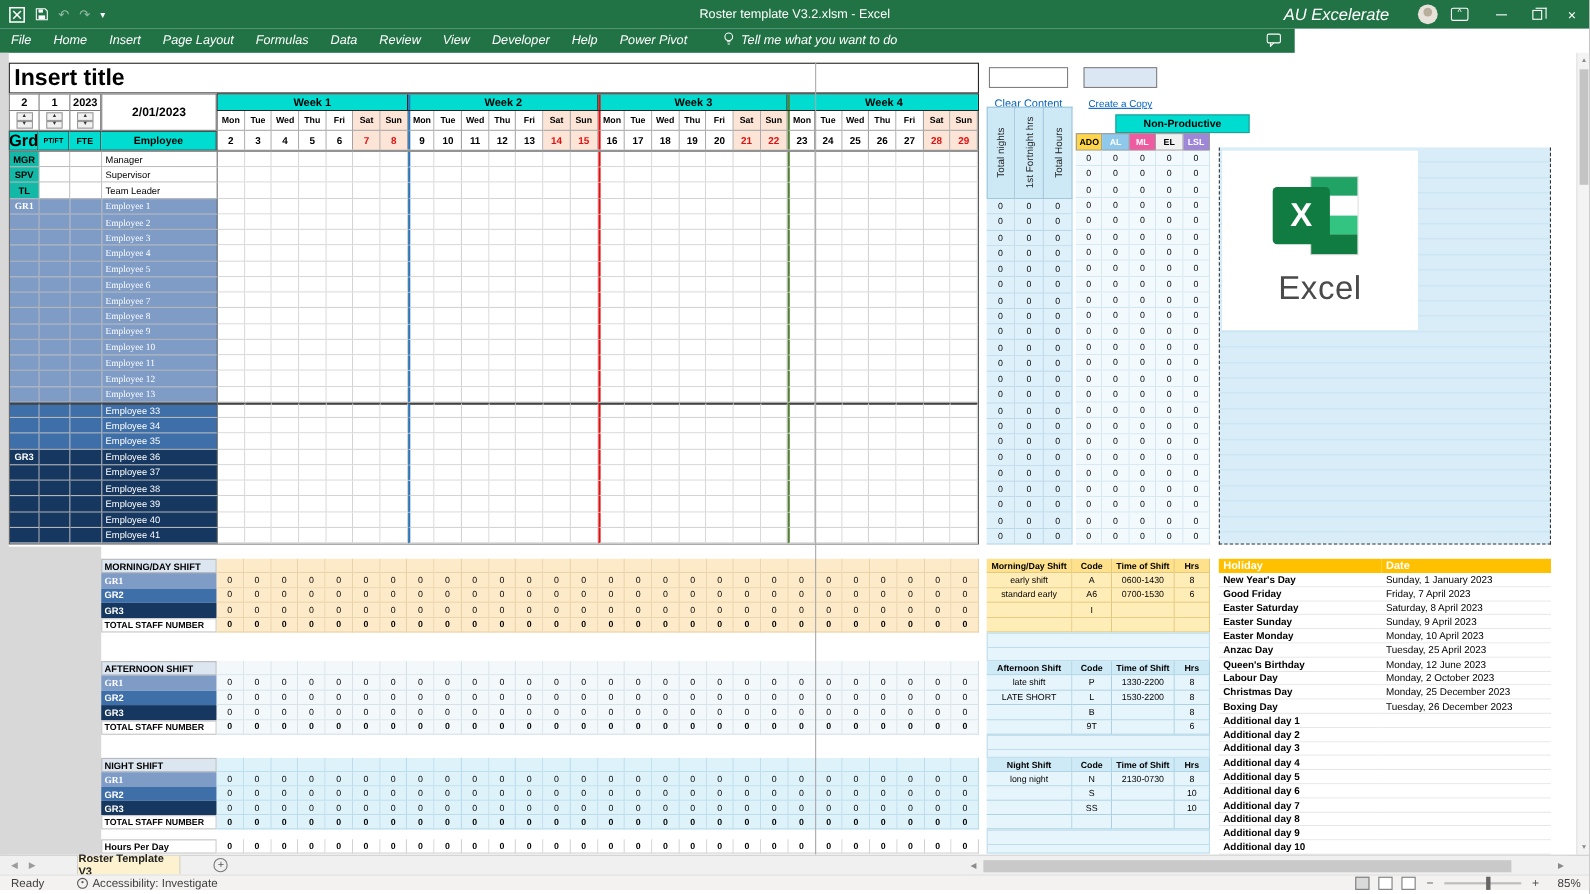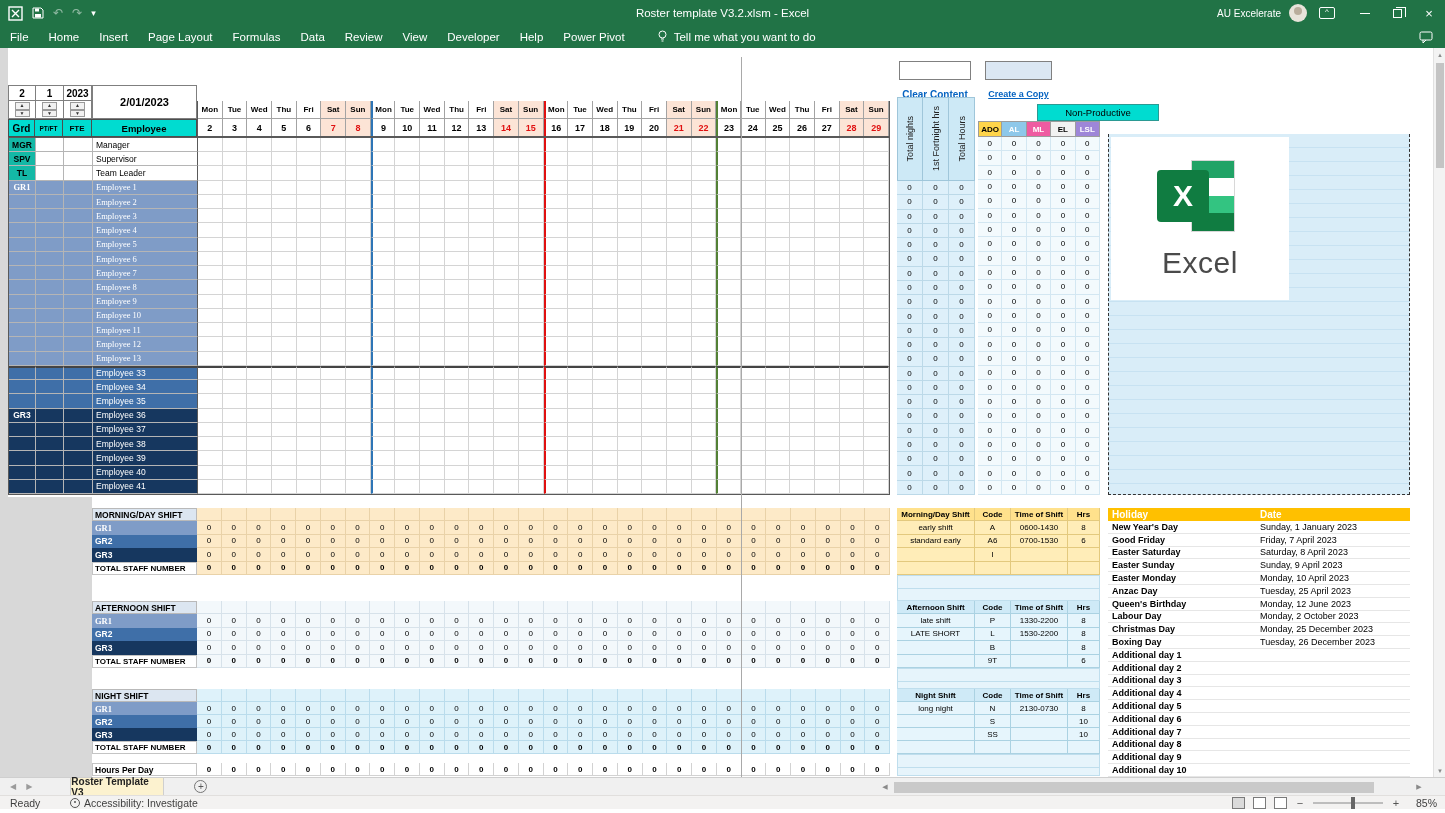--- a/index.html
+++ b/index.html
@@ -9,33 +9,33 @@
   .cell{display:flex;align-items:center;justify-content:center;overflow:hidden;white-space:nowrap;}
 
   
   #titlebar{position:absolute;left:0;top:0;width:1445px;height:26px;background:#217346;
             display:flex;align-items:center;color:#fff;}
   #qat{display:flex;align-items:center;gap:9px;padding-left:8px;z-index:2;}
   .qat-ic{display:flex;align-items:center;justify-content:center;font-size:12px;color:#fff;}
   .dim{opacity:.5;}
   #title-text{position:absolute;left:0;right:0;text-align:center;font-size:11.5px;color:#fff;}
   #tb-right{position:absolute;right:0;top:0;height:26px;display:flex;align-items:center;z-index:2;}
-  .acct{font-size:10px;margin-right:8px;}
+  .acct{font-size:15px;margin-right:26px;font-style:italic;}
   .avatar{width:18px;height:18px;border-radius:50%;background:#e8e3da;position:relative;margin-right:12px;}
   .avatar::after{content:"";position:absolute;left:5px;top:3px;width:8px;height:8px;border-radius:50%;background:#b9ad9c;}
   .rb-box{width:16px;height:12px;border:1px solid #fff;border-radius:2px;display:flex;align-items:flex-start;justify-content:center;
           font-size:8px;line-height:8px;color:#fff;margin-right:14px;}
   .winbtn{width:32px;height:26px;display:flex;align-items:center;justify-content:center;color:#fff;font-size:13px;}
   .ic-min{width:10px;height:1px;background:#fff;display:inline-block;}
   .ic-max{width:9px;height:9px;border:1px solid #fff;display:inline-block;position:relative;}
   .ic-max::after{content:"";position:absolute;left:2px;top:-3px;width:9px;height:9px;border:1px solid #fff;border-bottom:none;border-left:none;}
 
   
-  #menubar{position:absolute;left:0;top:26px;width:1445px;height:22px;background:#217346;
-           display:flex;align-items:center;color:#fff;}
+  #menubar{position:absolute;left:0;top:26px;width:1177px;height:22px;background:#217346;
+           display:flex;align-items:center;color:#fff;font-style:italic;}
   #menu-tabs{display:flex;align-items:center;height:100%;}
   .mtab{padding:0 10px;font-size:11.5px;height:100%;display:flex;align-items:center;cursor:default;}
   #tellme{display:flex;align-items:center;gap:6px;margin-left:22px;font-size:11.5px;}
   #comment-ic{position:absolute;right:12px;top:4px;}
 
   
   #left-gray{position:absolute;left:0;top:48px;width:8px;height:729px;background:#d8d8d8;}
   #bl-gray{position:absolute;left:0;top:497px;width:92px;height:280px;background:#d8d8d8;}
   #pb-line{position:absolute;left:741px;top:57px;width:1px;height:720px;background:#a9a9a9;z-index:4;}
 
@@ -50,27 +50,27 @@
   #spin-btns .cell{background:#fff;border:1px solid #7f7f7f;border-top:none;border-right:none;}
   #spin-btns .cell:last-child{border-right:1px solid #7f7f7f;}
   .spinner{width:15px;height:15px;display:flex;flex-direction:column;}
   .spinner span{flex:1;border:1px solid #9a9a9a;background:#f1f1f1;font-size:5px;line-height:5px;
                 display:flex;align-items:center;justify-content:center;color:#333;}
   #date-cell{position:absolute;left:92px;top:85px;width:105px;height:34px;background:#fff;border:1px solid #7f7f7f;
              display:flex;align-items:center;justify-content:center;font-size:11px;font-weight:bold;}
   #lh-row{position:absolute;left:8px;top:119px;width:189px;height:18px;display:grid;grid-template-columns:27px 28px 29px 105px;}
   #lh-row .cell{background:#00dcd0;font-weight:bold;border:1px solid #4d4d4d;border-left:none;}
   #lh-row .cell:first-child{border-left:1px solid #4d4d4d;}
-  .lh-grd{font-size:10px;} .lh-ptft{font-size:6.5px;} .lh-fte{font-size:8px;} .lh-emp{font-size:9.5px;}
+  .lh-grd{font-size:15px;} .lh-ptft{font-size:6.5px;} .lh-fte{font-size:8px;} .lh-emp{font-size:9.5px;}
 
   
   .act-btn{position:absolute;display:flex;align-items:center;justify-content:center;border:1px solid #808080;cursor:pointer;}
   #btn-clear{left:899px;top:61px;width:72px;height:19px;background:#fff;}
   #btn-copy{left:985px;top:61px;width:67px;height:19px;background:#dbe7f3;}
-  .act-btn span{color:#0563c1;font-weight:bold;text-decoration:underline;margin-top:47px;}
+  .act-btn span{color:#0563c1;font-weight:normal;text-decoration:underline;margin-top:47px;}
   #btn-clear span{font-size:10px;} #btn-copy span{font-size:9px;}
 
   
   #weeks{position:absolute;left:197px;top:85px;width:693px;height:16px;display:grid;grid-template-columns:repeat(4,1fr);
          border:1px solid #262626;}
   .wkcell{background:#00dcd0;font-weight:bold;font-size:10px;border-right:1px solid #262626;}
   .wkcell:last-child{border-right:none;}
   #day-names{position:absolute;left:197px;top:101px;width:693px;height:18px;display:grid;grid-template-columns:repeat(28,1fr);
              border-left:1px solid #595959;border-right:1px solid #595959;}
   .dname{background:#fff;font-weight:bold;font-size:8px;border-right:1px solid #a3a3a3;border-bottom:1px solid #a3a3a3;}
@@ -97,22 +97,22 @@
   
   #stats-heads{position:absolute;left:897px;top:97px;width:78px;height:84px;display:grid;grid-template-columns:repeat(3,1fr);}
   .statshead{background:#cde9f6;border:1px solid #9fc6da;border-left:none;display:flex;align-items:center;justify-content:center;}
   .statshead:first-child{border-left:1px solid #9fc6da;}
   .vtext{writing-mode:vertical-rl;transform:rotate(180deg);font-size:9px;color:#222;}
   #stats-grid{position:absolute;left:897px;top:181px;width:78px;height:314px;display:grid;
               grid-template-columns:repeat(3,1fr);grid-template-rows:repeat(22,1fr);}
   #stats-grid .cell{background:#def0fa;border-right:1px solid #bcd9e8;border-bottom:1px solid #bcd9e8;font-size:8px;}
 
   
-  #np-title{position:absolute;left:1037px;top:104px;width:122px;height:17px;background:#00dcd0;
-            display:flex;align-items:center;justify-content:center;font-weight:normal;font-size:9.5px;border:1px solid #2b9a93;}
+  #np-title{position:absolute;left:1014px;top:104px;width:122px;height:17px;background:#00dcd0;
+            display:flex;align-items:center;justify-content:center;font-weight:bold;font-size:9.5px;border:1px solid #2b9a93;}
   #np-chips{position:absolute;left:978px;top:121px;width:122px;height:16px;display:grid;grid-template-columns:repeat(5,1fr);}
   #np-chips .cell{font-size:8px;font-weight:bold;border:1px solid #9c9c9c;border-left:none;}
   #np-chips .cell:first-child{border-left:1px solid #9c9c9c;}
   #np-grid{position:absolute;left:978px;top:137px;width:122px;height:358px;display:grid;
            grid-template-columns:repeat(5,1fr);grid-template-rows:repeat(25,1fr);}
   #np-grid .cell{background:#f3fafd;border-right:1px solid #d3e7f2;border-bottom:1px solid #d3e7f2;font-size:8px;}
 
   
   #cm-head{position:absolute;left:1108px;top:104px;width:302px;height:30px;background:#00dcd0;border:1px dashed #333;
            display:flex;align-items:center;justify-content:center;font-weight:bold;font-size:13px;}
@@ -261,20 +261,21 @@
       <svg width="14" height="13" viewBox="0 0 14 13">
           <rect x="1" y="1" width="12" height="8" rx="1.5" fill="none" stroke="#fff"></rect>
           <path d="M4 9l0 3 3-3" fill="none" stroke="#fff"></path>
         </svg>
     </span>
   </div>
 
   <div id="left-gray"></div>
   <div id="bl-gray"></div>
 
+  <div id="title-box">Insert title</div>
   <div id="spin-row">
     <div class="cell">2</div>
     <div class="cell">1</div>
     <div class="cell">2023</div>
   </div>
   <div id="spin-btns">
     <div class="cell">
         <span class="spinner">
           <span>▲</span>
           <span>▼</span>
@@ -301,20 +302,26 @@
     <div class="cell lh-emp">Employee</div>
   </div>
 
   <div class="act-btn" id="btn-clear">
       <span>Clear Content</span>
     </div>
   <div class="act-btn" id="btn-copy">
       <span>Create a Copy</span>
     </div>
 
+  <div id="weeks">
+      <div class="cell wkcell">Week 1</div>
+      <div class="cell wkcell" style="border-left: 2px solid rgb(46, 117, 182);">Week 2</div>
+      <div class="cell wkcell" style="border-left: 2px solid rgb(224, 16, 16);">Week 3</div>
+      <div class="cell wkcell" style="border-left: 2px solid rgb(83, 129, 53);">Week 4</div>
+    </div>
   <div id="day-names">
       <div class="cell dname">Mon</div>
       <div class="cell dname">Tue</div>
       <div class="cell dname">Wed</div>
       <div class="cell dname">Thu</div>
       <div class="cell dname">Fri</div>
       <div class="cell dname wknd">Sat</div>
       <div class="cell dname wknd">Sun</div>
       <div class="cell dname" style="border-left: 2px solid rgb(46, 117, 182);">Mon</div>
       <div class="cell dname">Tue</div>

